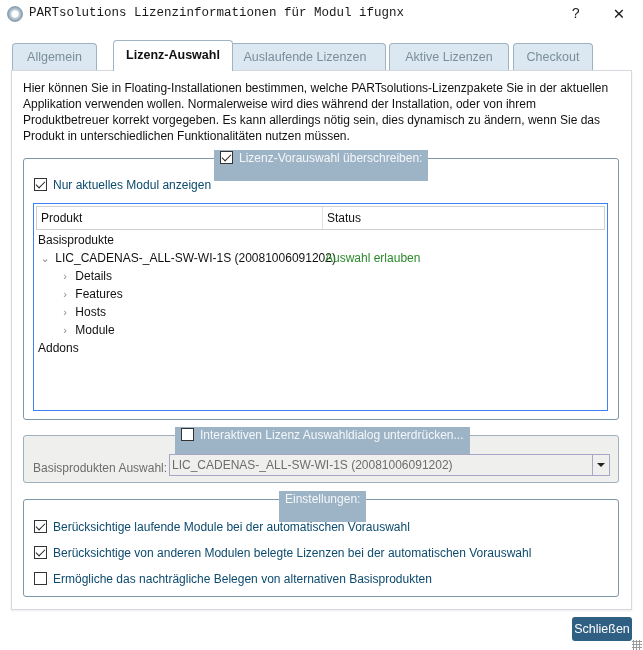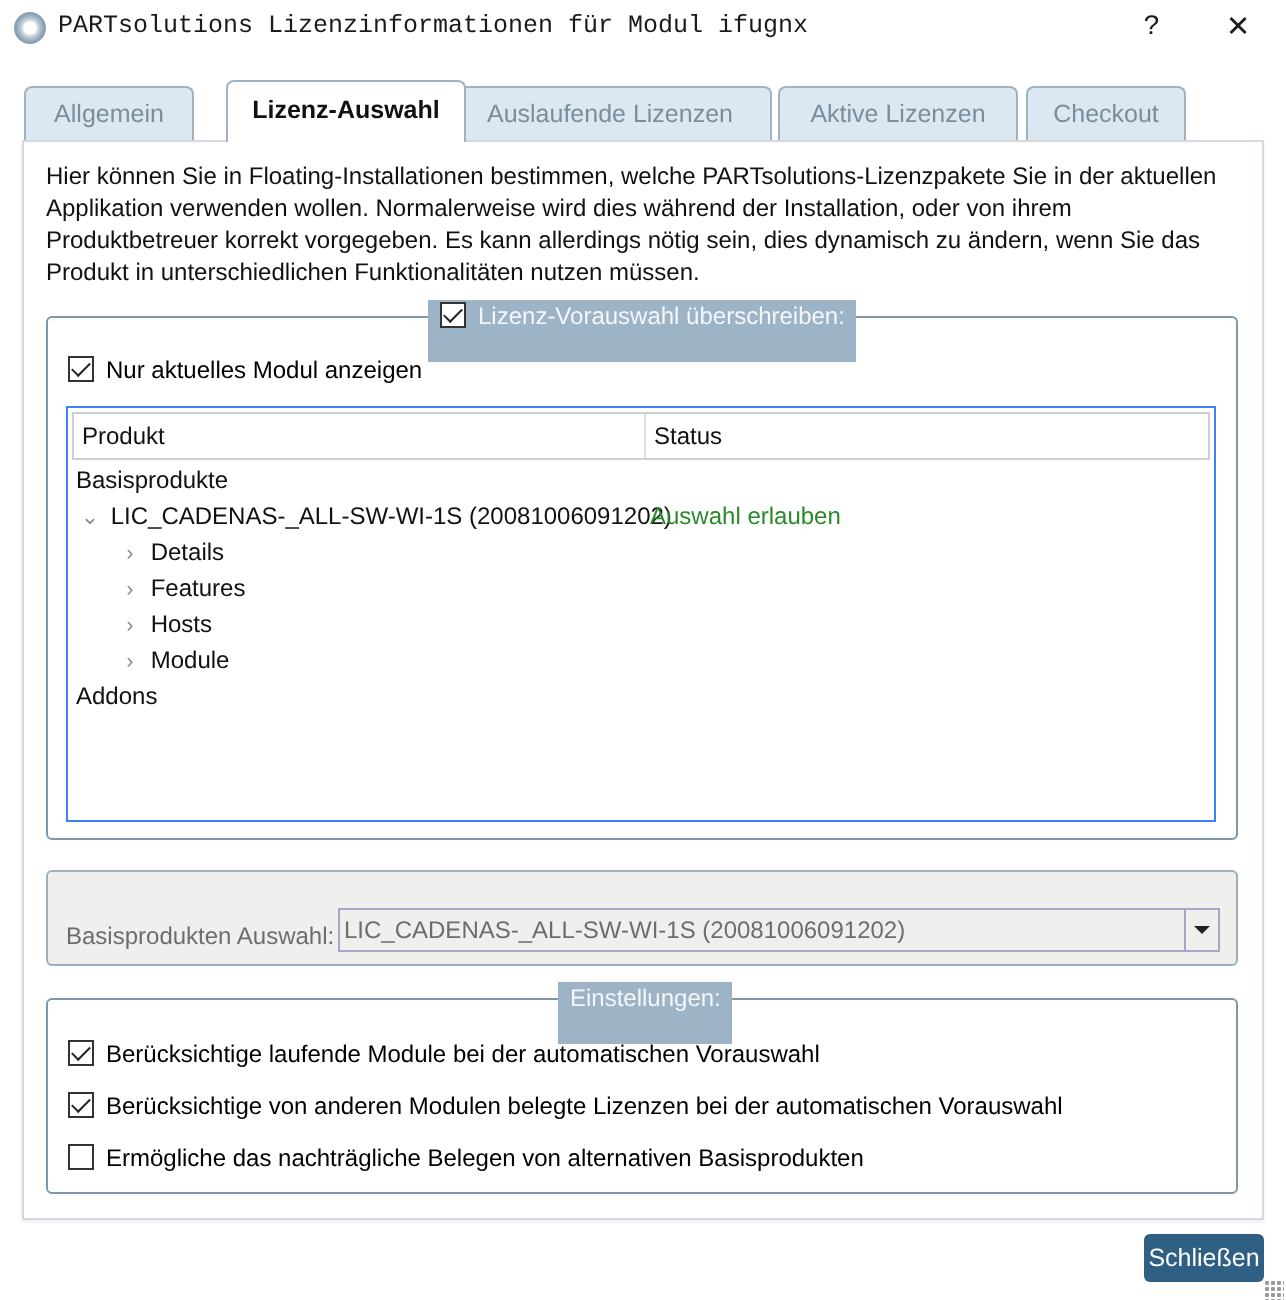--- a/index.html
+++ b/index.html
@@ -54,21 +54,21 @@
   }
   .chk {
     display: inline-block; width: 13px; height: 13px; border: 1px solid #333;
     background: #fff; position: relative; vertical-align: middle;
   }
   .chk.checked::after {
     content: ""; position: absolute; left: 3px; top: 0px; width: 4px; height: 8px;
     border: solid #222; border-width: 0 1.5px 1.5px 0; transform: rotate(45deg);
   }
   .legend .chk { margin-right: 6px; margin-top: -2px; }
-  .check-row { position: absolute; left: 10px; font-size: 12px; color: #000000; white-space: nowrap; cursor: pointer; }
+  .check-row { position: absolute; left: 10px; font-size: 12px; color: #0c4a6e; white-space: nowrap; cursor: pointer; }
   .check-row .chk { margin-right: 6px; margin-top: -2px; }
 
   .tree {
     position: absolute; left: 9px; top: 44px; width: 575px; height: 208px;
     border: 1px solid #3b82f6; background: #fff;
   }
   .tree-header {
     position: absolute; left: 2px; top: 2px; width: 569px; height: 24px;
     border: 1px solid #cfcfcf; background: #fff;
   }
@@ -159,20 +159,23 @@
         <span class="chev">›</span>
         <span>Module</span>
       </div>
       <div class="tree-row" style="top:135px;left:4px;">
         <span>Addons</span>
       </div>
     </div>
   </div>
 
   <div class="group disabled" style="left:11px;top:364px;width:596px;height:48px;">
+    <div class="legend" style="left:151px;top:-9px;">
+      <span class="chk"></span><span>Interaktiven Lizenz Auswahldialog unterdrücken...</span>
+    </div>
     <span class="combo-label">Basisprodukten Auswahl:</span>
     <div class="combo">
       <span class="combo-value">LIC_CADENAS-_ALL-SW-WI-1S (20081006091202)</span>
       <span class="combo-btn"></span>
     </div>
   </div>
 
   <div class="group" style="left:11px;top:428px;width:596px;height:98px;">
     <div class="legend" style="left:255px;top:-9px;">Einstellungen:</div>
     <div class="check-row" style="top:20px;">

